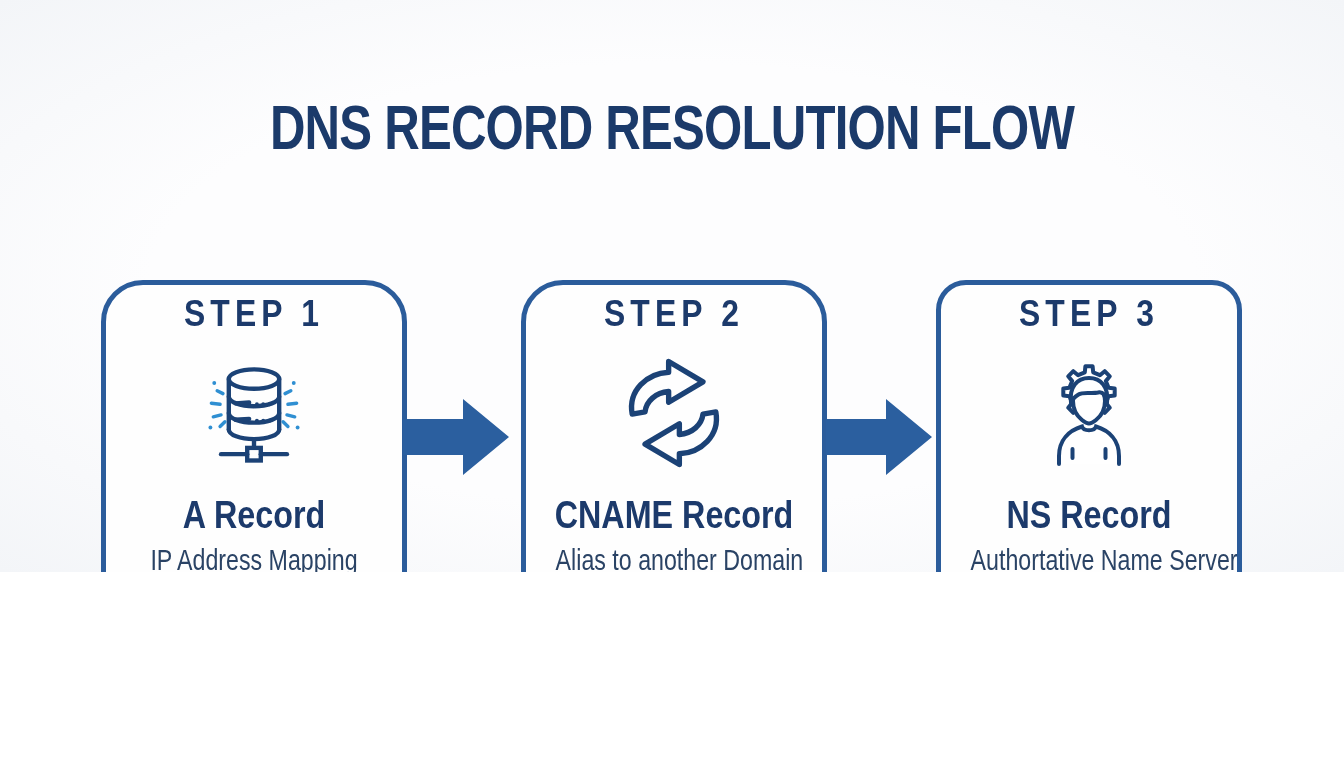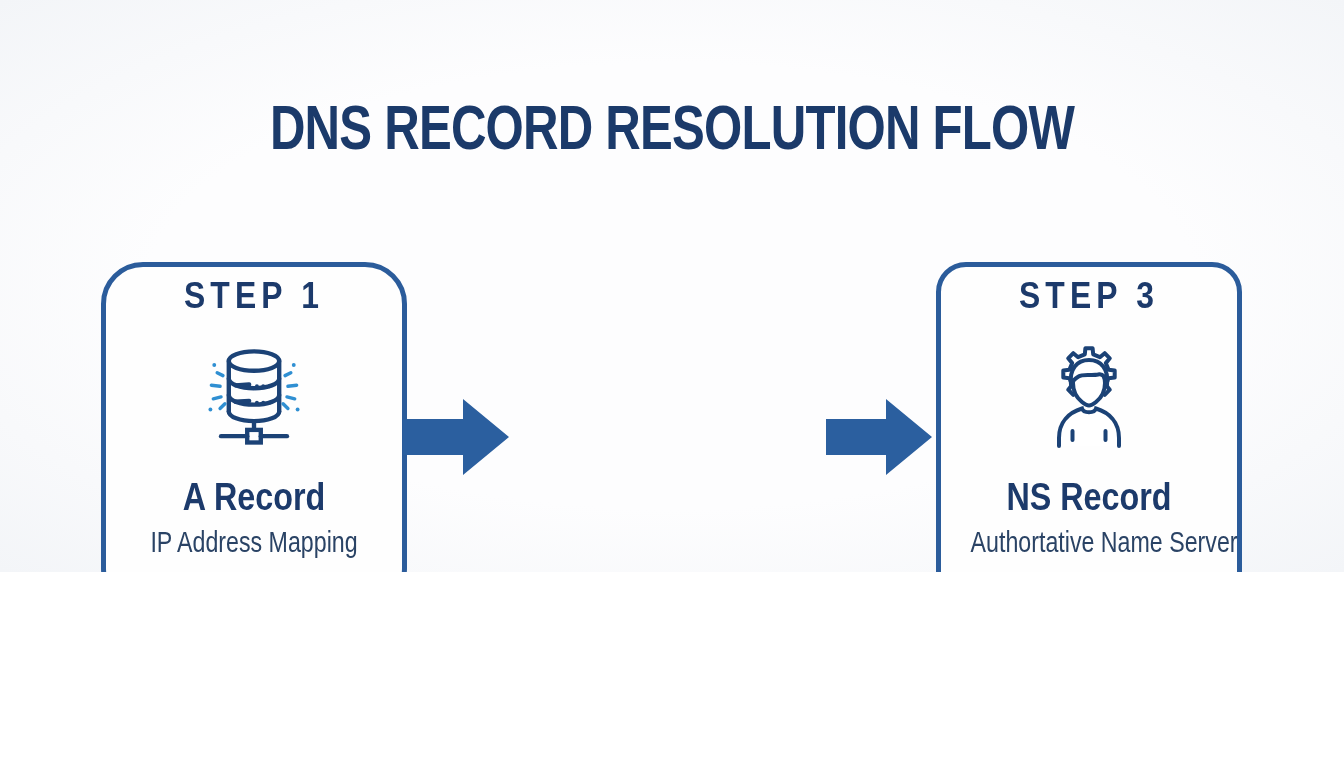--- a/index.html
+++ b/index.html
@@ -13,21 +13,21 @@
   .title{
     position:absolute;top:91px;left:0;width:1344px;
     text-align:center;
     font-size:63px;font-weight:700;letter-spacing:-1px;
     color:#1b3a6a;
     transform:scaleX(0.78);
     transform-origin:center;
     white-space:nowrap;
   }
   .card{
-    position:absolute;top:262px;
+    position:absolute;top:280px;
     width:306px;height:348px;
     box-sizing:border-box;
     background:#fefefe;
     border:5px solid #2b5c9b;
     border-radius:42px;
   }
   .card-1{left:101px;}
   .card-2{left:521px;}
   .card-3{left:936px;border-radius:30px;}
   .step-label{
@@ -113,20 +113,33 @@
             <circle cx="106" cy="34" r="2"></circle>
           <circle cx="20" cy="80" r="2"></circle>
             <circle cx="110" cy="80" r="2"></circle>
         </g>
       </svg>
     </div>
     <div class="record-name">A Record</div>
     <div class="record-desc">IP Address Mapping</div>
   </div>
 
+  <div class="card card-2">
+    <div class="step-label">STEP 2</div>
+    <div class="icon-wrap">
+      <svg width="118" height="118" viewBox="0 0 110 110">
+        <g fill="none" stroke="#1b4276" stroke-width="5" stroke-linejoin="round">
+          <path d="M16,56 C12,34 30,18 50,17 L50,7 L82,26 L50,45 L50,35 C38,36 29,44 28,54 Z"></path>
+          <path d="M94,54 C98,76 80,92 60,93 L60,103 L28,84 L60,65 L60,75 C72,74 81,66 82,56 Z"></path>
+        </g>
+      </svg>
+    </div>
+    <div class="record-name">CNAME Record</div>
+    <div class="record-desc">Alias to another Domain</div>
+  </div>
 
   <div class="card card-3">
     <div class="step-label">STEP 3</div>
     <div class="icon-wrap">
       <svg width="100" height="115" viewBox="0 0 100 115">
         <path d="M45.8,16.4 L46.4,10.3 L53.6,10.3 L54.2,16.4 L60.9,19.2 L65.7,15.2 L70.8,20.3 L66.8,25.1 L69.6,31.8 L75.7,32.4 L75.7,39.6 L69.6,40.2 L66.8,46.9 L70.8,51.7 L65.7,56.8 L60.9,52.8 L54.2,55.6 L53.6,61.7 L46.4,61.7 L45.8,55.6 L39.1,52.8 L34.3,56.8 L29.2,51.7 L33.2,46.9 L30.4,40.2 L24.3,39.6 L24.3,32.4 L30.4,31.8 L33.2,25.1 L29.2,20.3 L34.3,15.2 L39.1,19.2 Z" fill="#ffffff" stroke="#1b4276" stroke-width="4" stroke-linejoin="round"></path>
         <path d="M34,45 C34,35 41,29 50,29 C59,29 66,35 66,45 C66,54 62,60 57,64 C54.5,66 52,67.5 50,67.5 C48,67.5 45.5,66 43,64 C38,60 34,54 34,45 Z" fill="#ffffff" stroke="#1b4276" stroke-width="4"></path>
         <path d="M32,47 C30,31 38,22 50,22 C62,22 70,31 68,47 C67,40 64,35 59,36.5 C53,38 44,35.5 39.5,38.5 C35.5,41 33,43.5 32,47 Z" fill="#ffffff" stroke="#1b4276" stroke-width="4" stroke-linejoin="round"></path>
         <path d="M20,108 L20,100 C20,84 30,74.5 43,70.5 C44.5,75.5 55.5,75.5 57,70.5 C70,74.5 80,84 80,100 L80,108" fill="#ffffff" stroke="#1b4276" stroke-width="4" stroke-linecap="round"></path>
         <path d="M33.5,93 L33.5,102 M66.5,93 L66.5,102" fill="none" stroke="#1b4276" stroke-width="4" stroke-linecap="round"></path>

